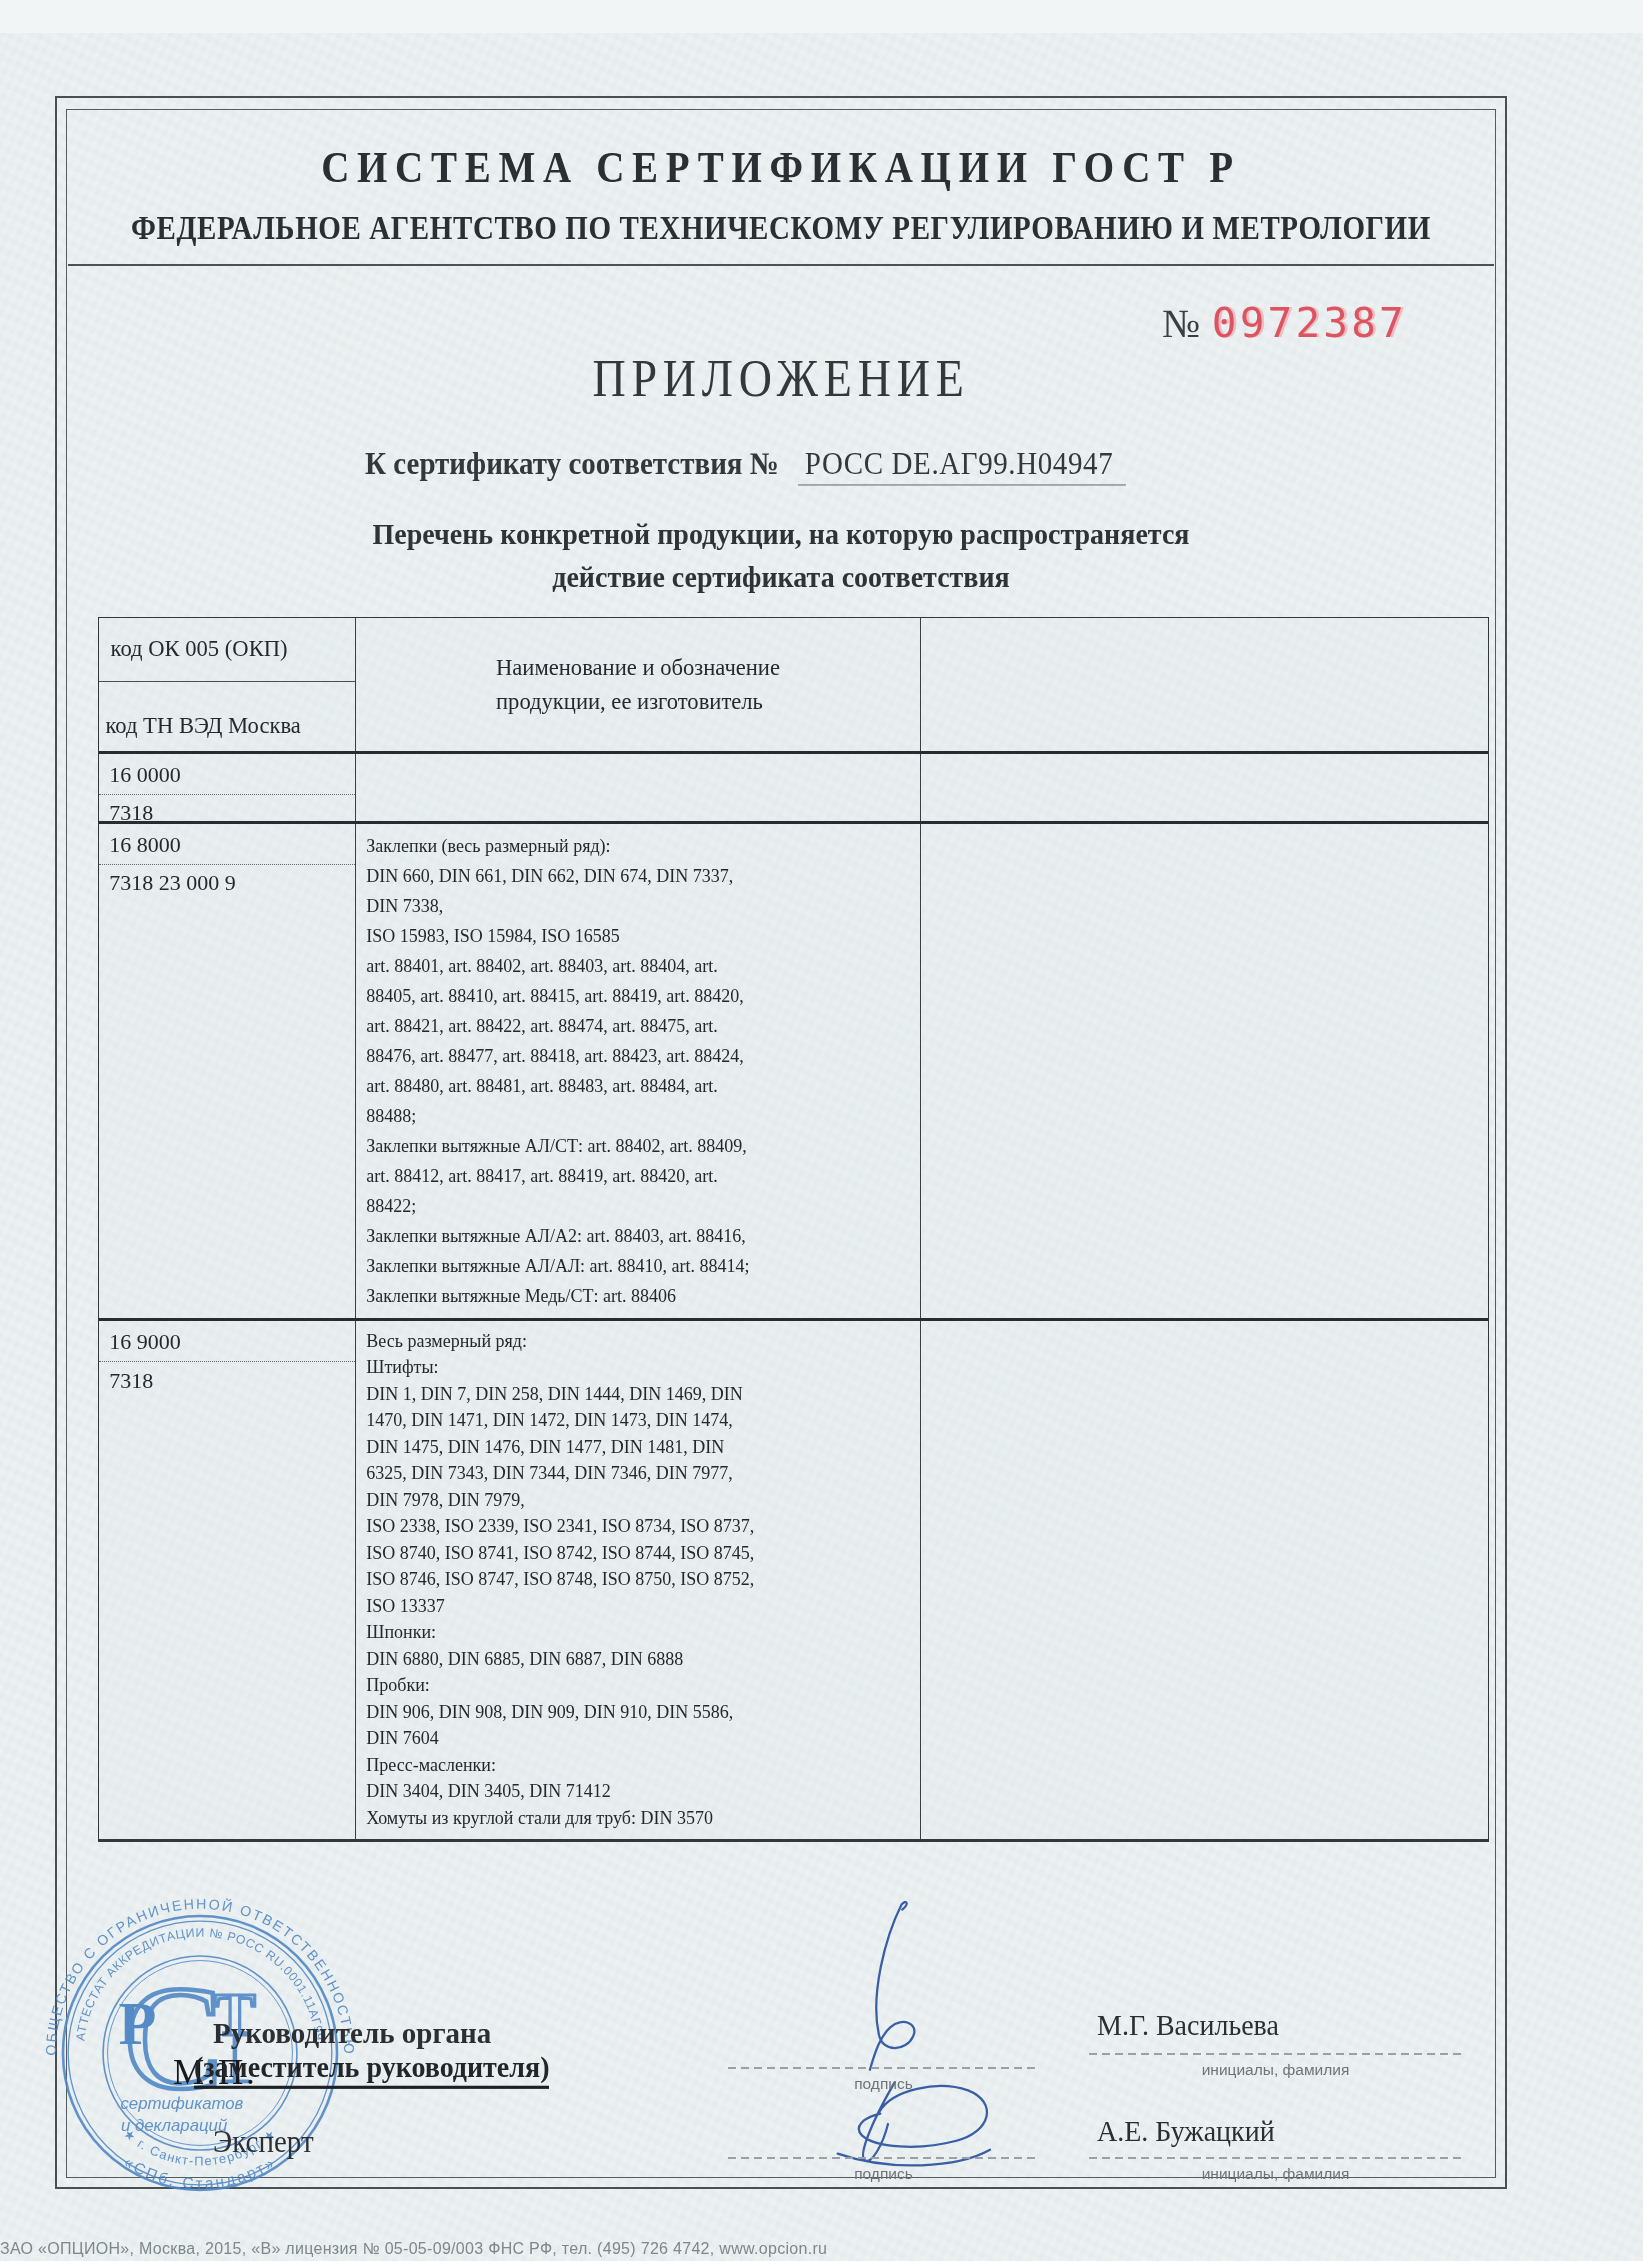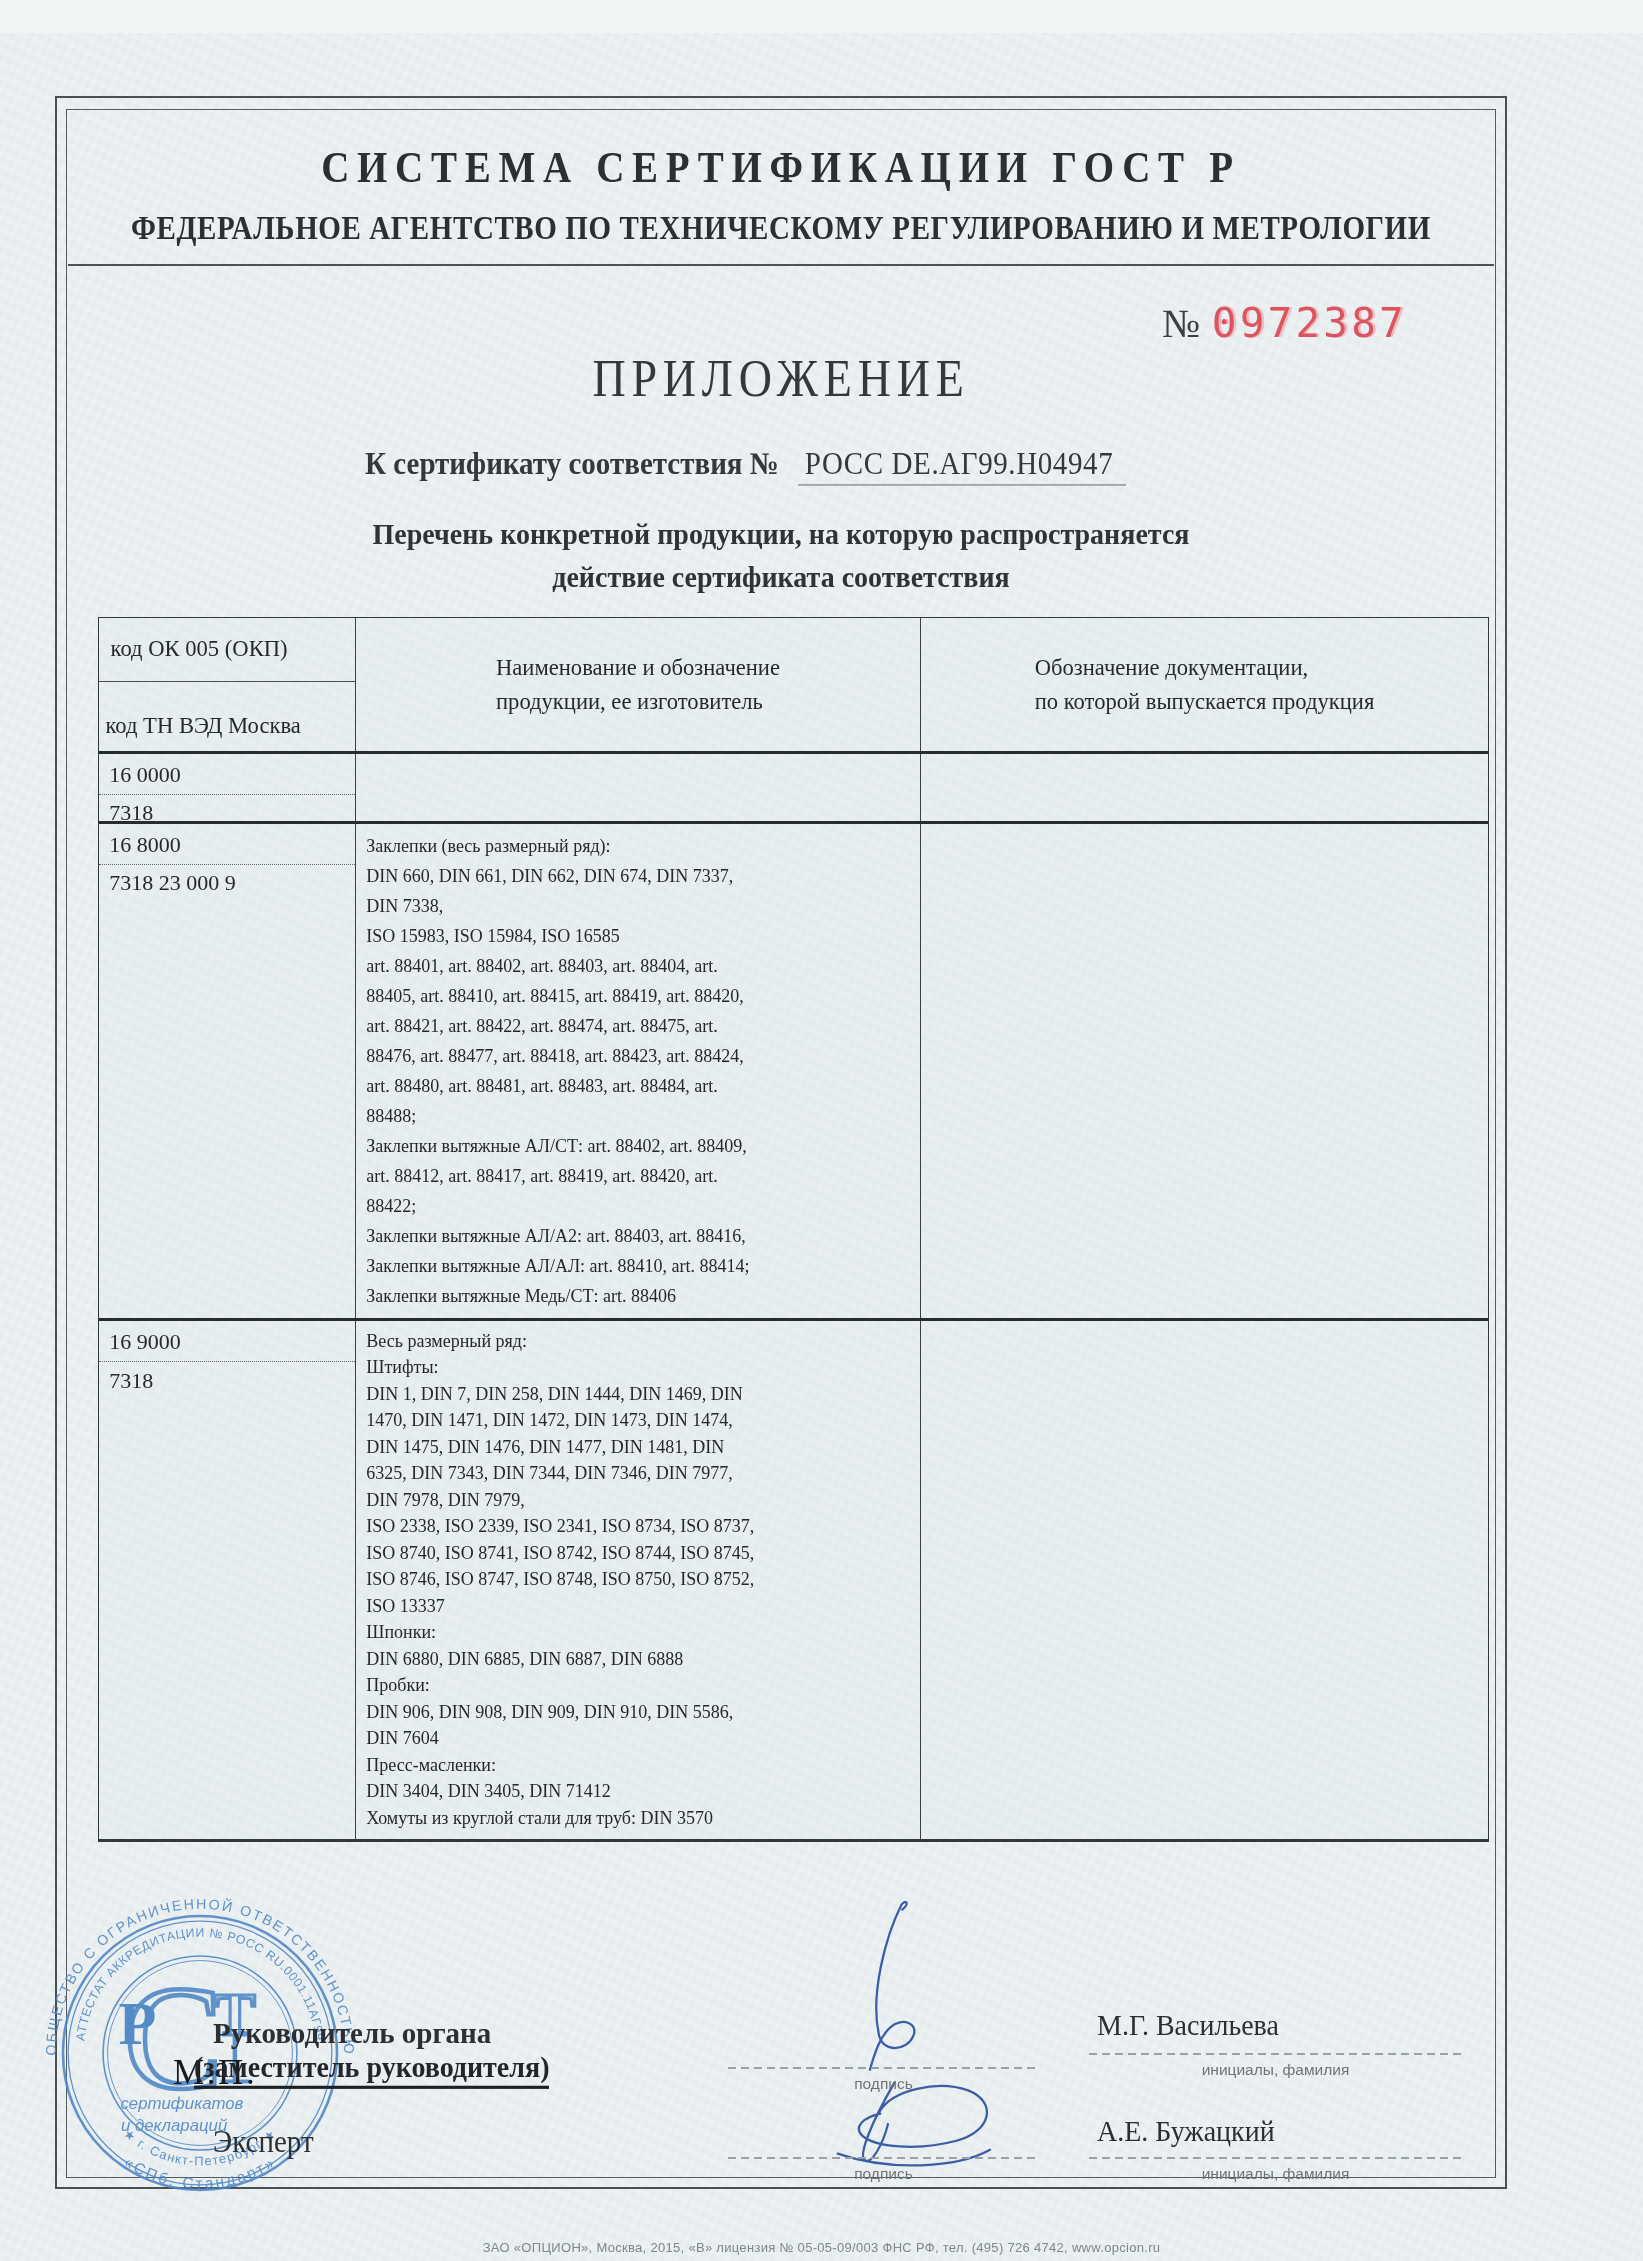--- a/index.html
+++ b/index.html
@@ -173,23 +173,22 @@
   }
   .mp-label{
     position:absolute;left:173px;top:2020px;
     font-size:35px;color:#17191c;letter-spacing:2.6px;
     font-weight:400;
   }
   .stamp-svg{position:absolute;left:41px;top:1861px;opacity:0.88;}
   .sig-svg{position:absolute;left:742px;top:1865px;}
   .footer{
     position:absolute;left:0;right:0;top:2207px;
-    text-align:center;
     font-family:"Liberation Sans", sans-serif;
-    font-size:13px;color:#7e8789;letter-spacing:0.3px;
+    font-size:16px;color:#7e8789;letter-spacing:0.3px;
     white-space:nowrap;
   }
 </style>
 </head>
 <body>
 
 <div class="page">
 
   <div class="frame-outer"></div>
   <div class="frame-inner"></div>
@@ -212,22 +211,20 @@
 действие сертификата соответствия</div>
 
   <div class="ctable">
     <div class="trow thead">
       <div class="cell c1 hdr-c1">
         <div class="hdr-c1-top">код ОК 005 (ОКП)</div>
         <div class="hdr-c1-bot">код ТН ВЭД Москва</div>
       </div>
       <div class="cell c2 hdr-mid">Наименование и обозначение
 продукции, ее изготовитель</div>
-      <div class="cell c3 hdr-mid">Обозначение документации,
-по которой выпускается продукция</div>
     </div>
 
     <div class="trow row-1">
       <div class="cell c1 row-codes">
         <div class="code-top">16 0000</div>
         <div class="code-sep"></div>
         <div class="code-bot">7318</div>
       </div>
       <div class="cell c2 prod"></div>
       <div class="cell c3 prod"></div>

